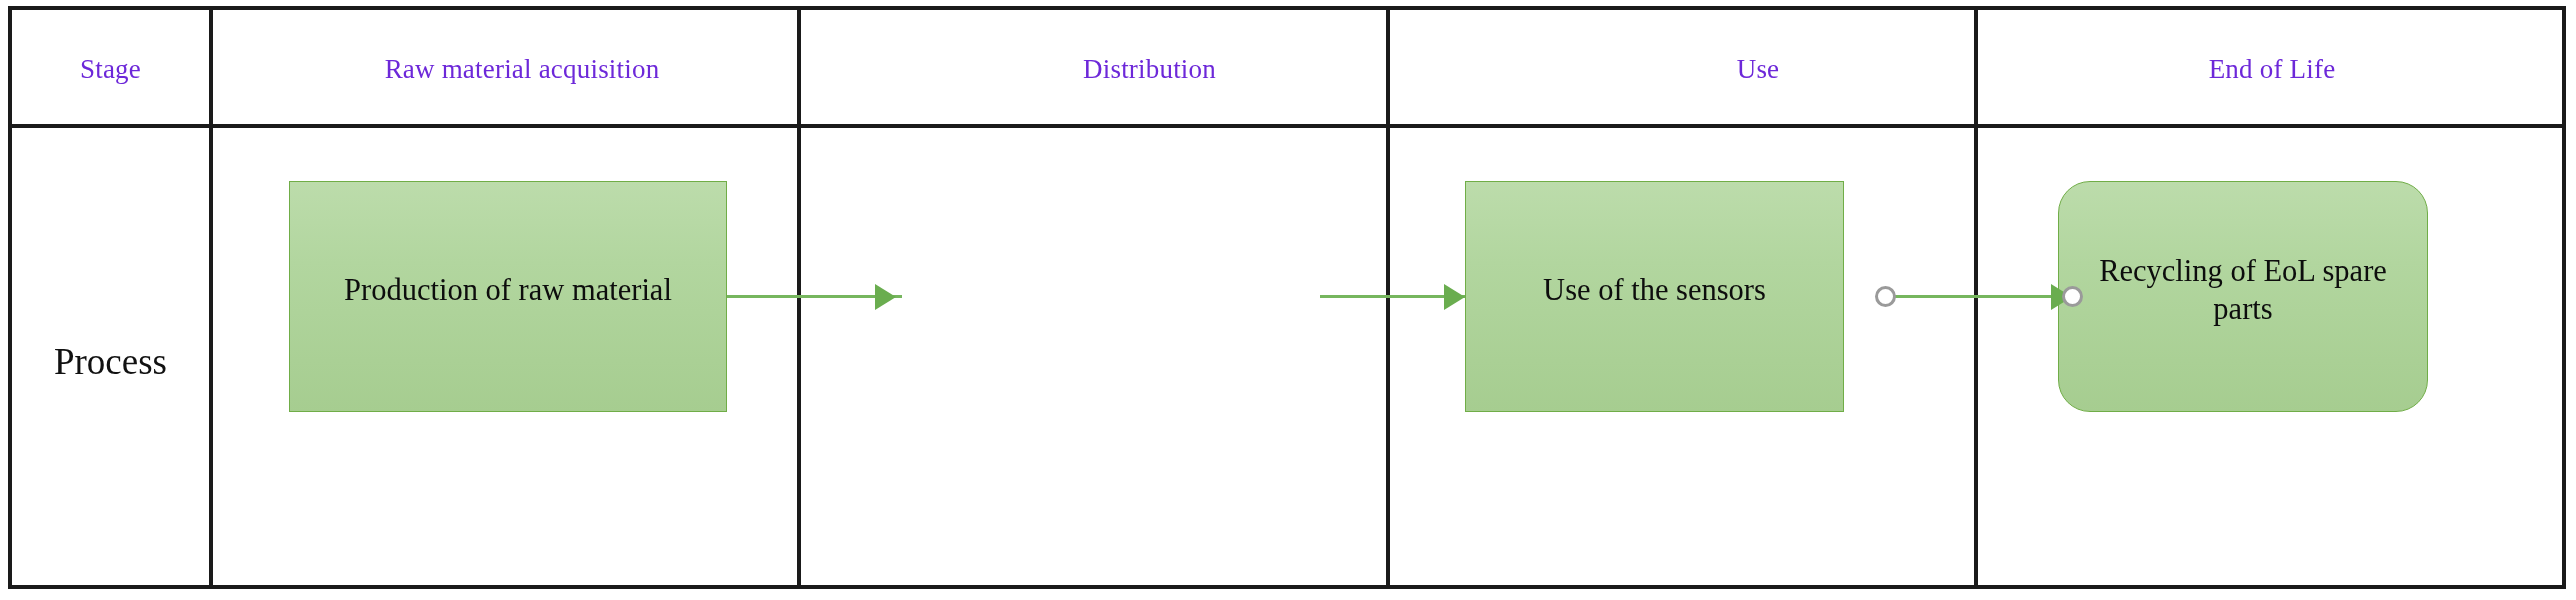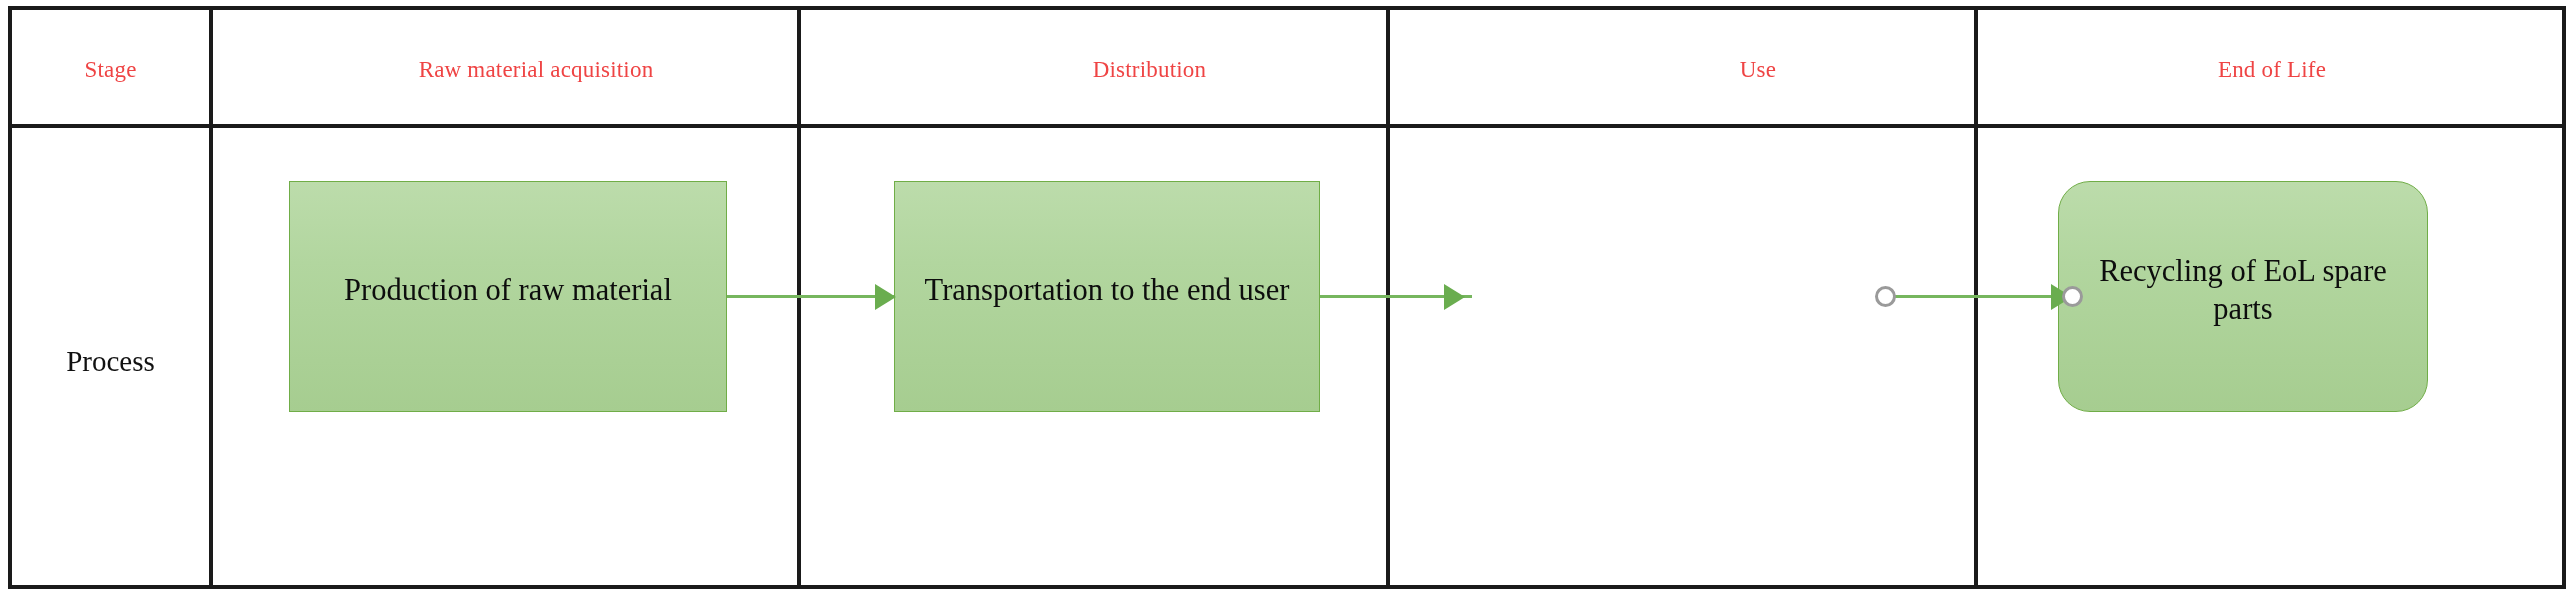--- a/index.html
+++ b/index.html
@@ -56,43 +56,43 @@
   .col-sep.c4 { left: 1974px; }
 
   
   .hdr {
     position: absolute;
     top: 17.7px;
     height: 104px;
     display: flex;
     align-items: center;
     justify-content: center;
-    font-size: 23px;
-    color: #ef4444;
+    font-size: 27px;
+    color: #6d28d9;
     letter-spacing: 0.2px;
     white-space: nowrap;
     text-align: right;
   }
   .hdr.h0 { left: 12px;   width: 197px; }
-  .hdr.h1 { left: 228px;  width: 616px; }
+  .hdr.h1 { left: 214px;  width: 616px; }
   .hdr.h2 { left: 801px;  width: 697px; }
   .hdr.h3 { left: 1466px; width: 584px; }
   .hdr.h4 { left: 1978px; width: 588px; }
 
   
   .row-label {
     position: absolute;
     left: 12px;
     top: 339px;
     width: 197px;
     height: 45px;
     display: flex;
     align-items: center;
     justify-content: center;
-    font-size: 29px;
+    font-size: 37px;
     color: #111111;
     white-space: nowrap;
   }
 
   
   .pbox {
     position: absolute;
     top: 181px;
     height: 231px;
     box-sizing: border-box;
@@ -171,22 +171,22 @@
 
   <div class="row-label">Process</div>
 
   <div class="conn-line l1"></div>
   <div class="conn-line l2"></div>
   <div class="conn-line l3"></div>
 
   <div class="pbox b1">
     <span class="ptext">Production of raw material</span>
   </div>
-  <div class="pbox b2">
-    <span class="ptext">Transportation to the end user</span>
+  <div class="pbox b3">
+    <span class="ptext">Use of the sensors</span>
   </div>
   <div class="pbox b4">
     <span class="ptext">Recycling of EoL spare parts</span>
   </div>
 
   <div class="arrowhead a1"></div>
   <div class="arrowhead a2"></div>
   <div class="arrowhead a3"></div>
 
   <div class="handle h-src"></div>

